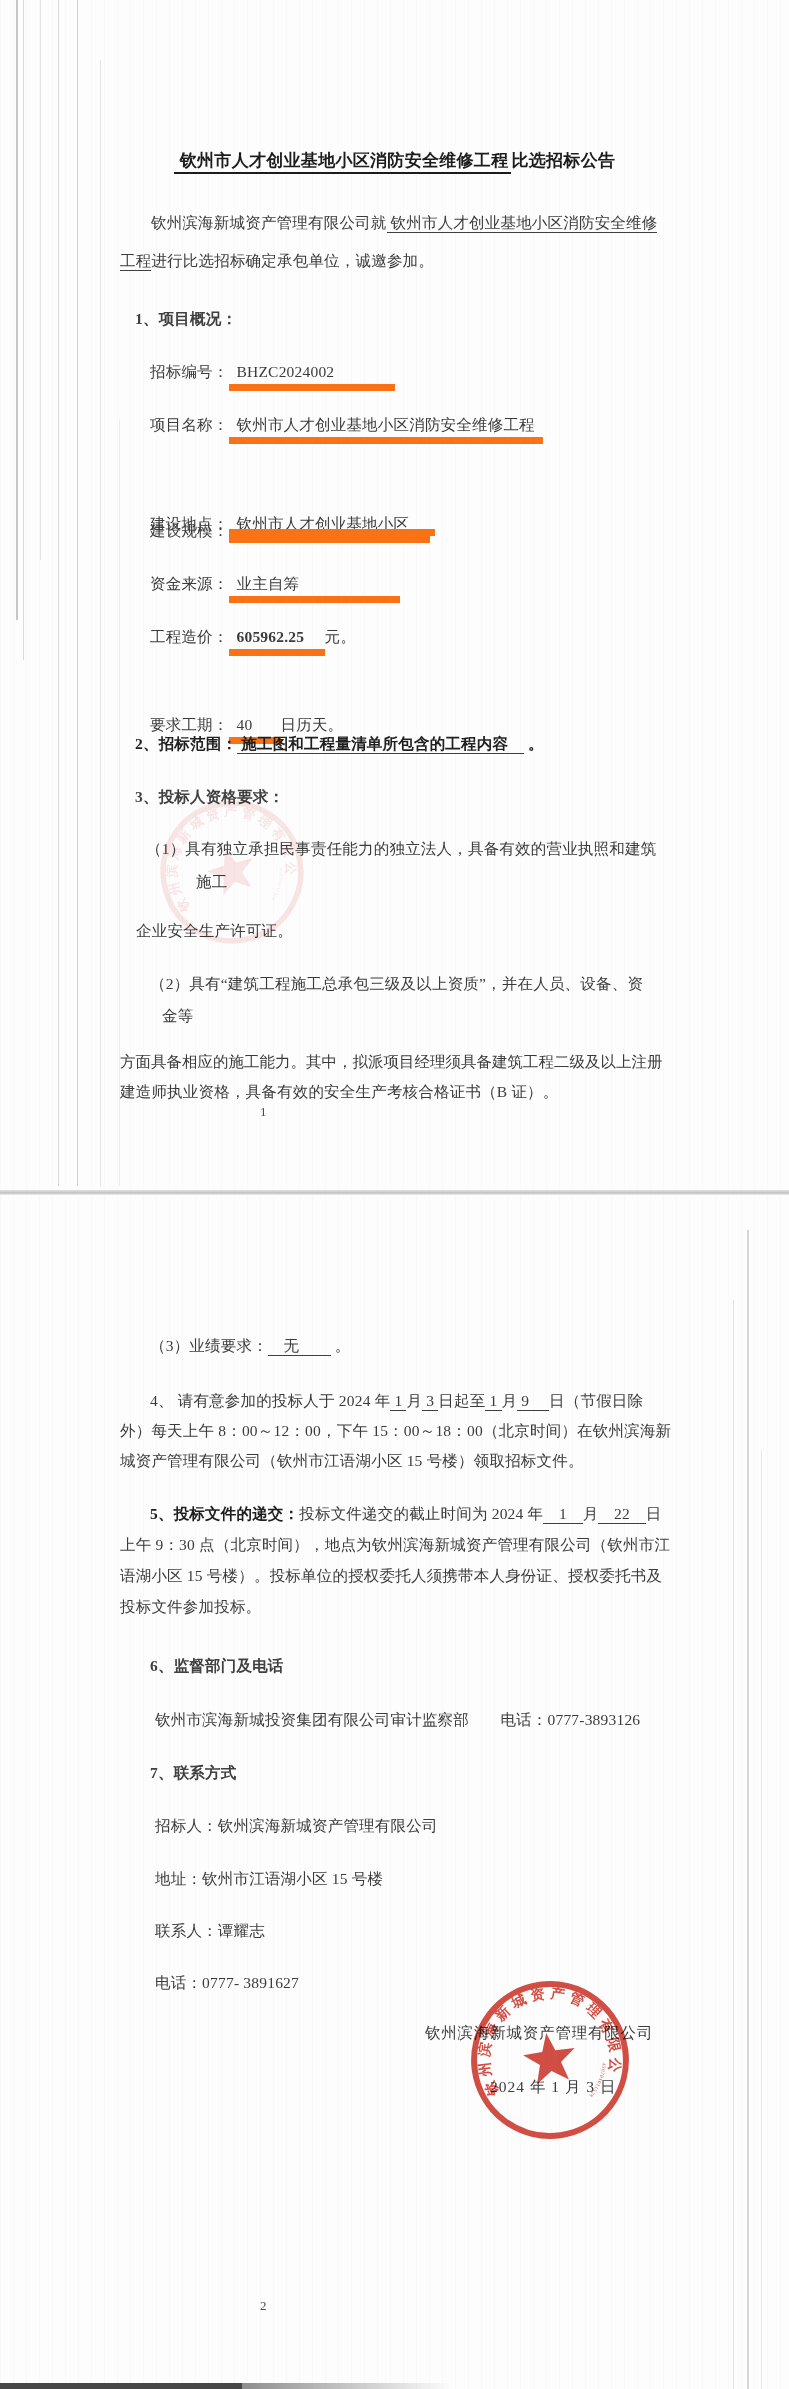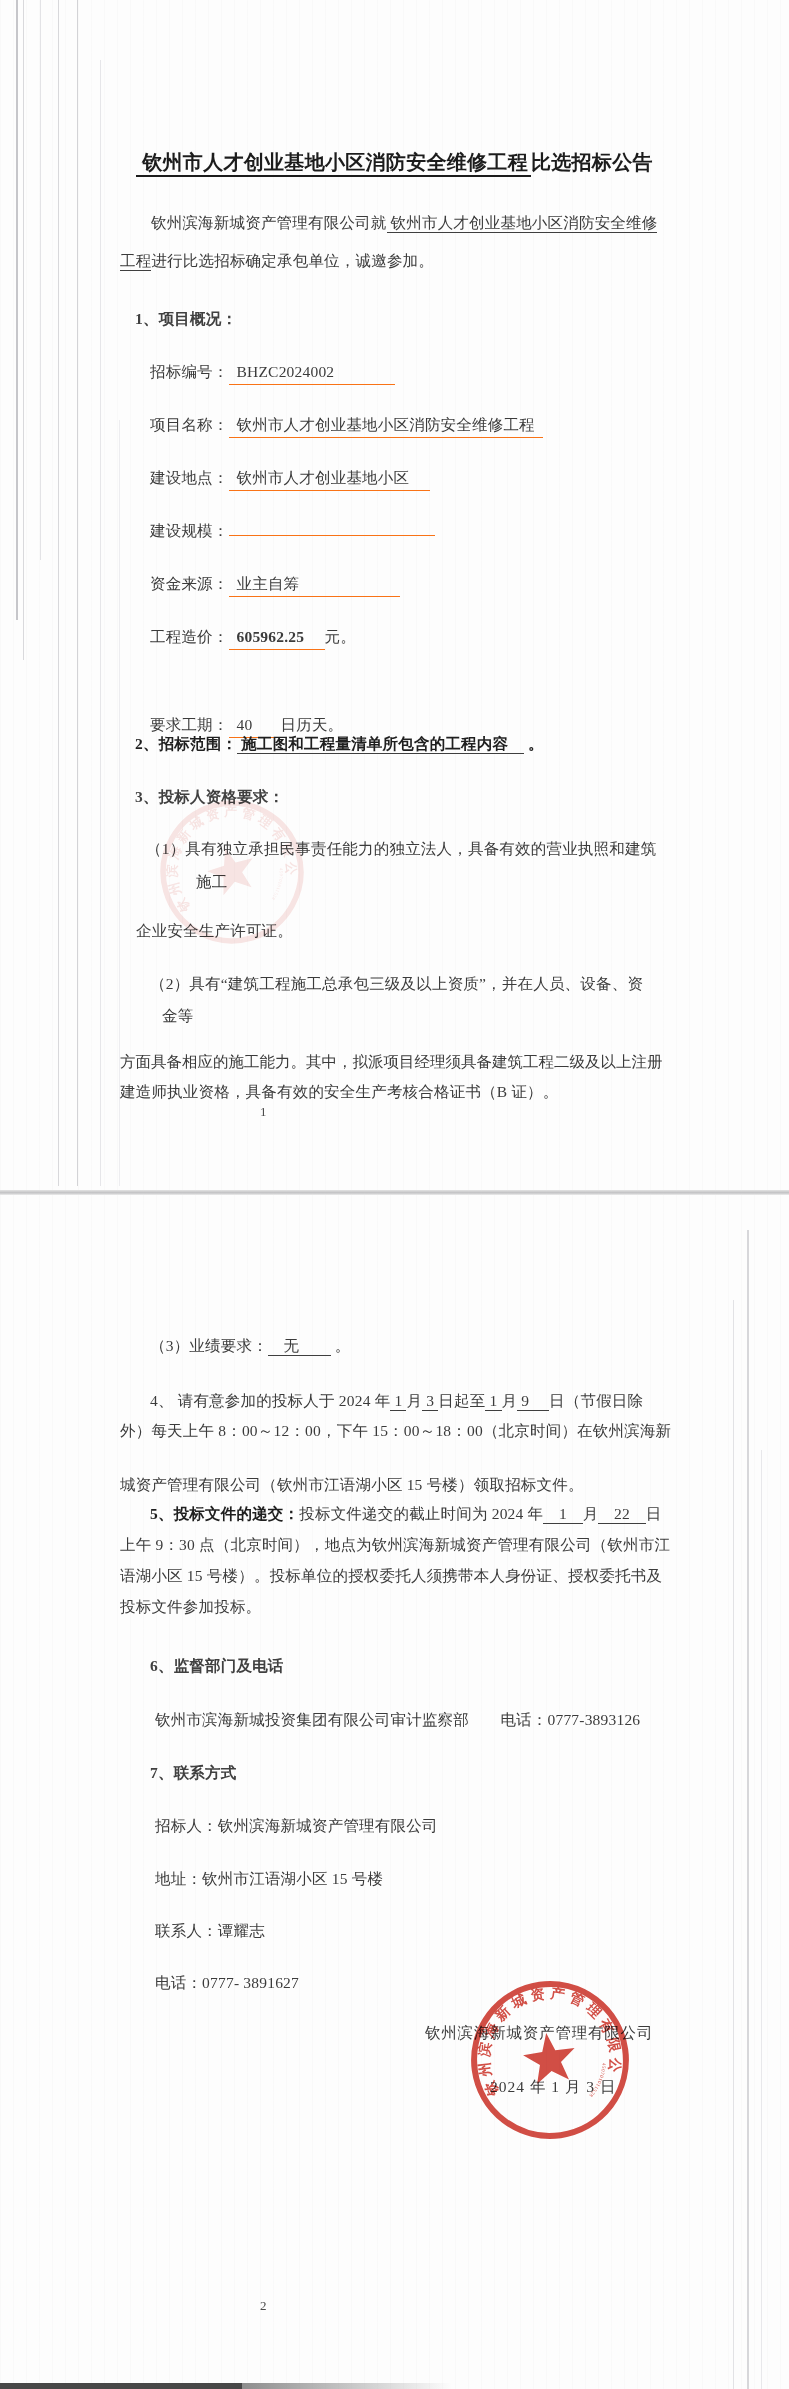--- a/index.html
+++ b/index.html
@@ -10,26 +10,26 @@
   .paper-texture{
     position:absolute;inset:0;
     background-image:repeating-linear-gradient(90deg,rgba(0,0,0,0.014) 0 1px,transparent 1px 13px);
     pointer-events:none;
   }
   .line{position:absolute;white-space:pre;font-size:15.5px;line-height:22px;letter-spacing:0.2px;color:#3b3b3b;}
   .hb{font-weight:bold;color:#404040;}
   .b{font-weight:bold;color:#1f1f1f;}
   .doc-title{
     position:absolute;top:149px;left:0;width:789px;text-align:center;
-    font-size:20px;font-weight:bold;color:#1c1c1c;letter-spacing:0.3px;white-space:pre;
+    font-size:17px;font-weight:bold;color:#1c1c1c;letter-spacing:0.3px;white-space:pre;
   }
   .tu{border-bottom:2px solid #1c1c1c;padding:0 3px 2px 6px;}
   .useg{border-bottom:1px solid #3f3f3f;padding-bottom:1px;}
   .ful{
-    display:inline-block;border-bottom:1px solid #f97316;
+    display:inline-block;border-bottom:7px solid #f97316;
     padding:0 8px 1px 8px;white-space:pre;vertical-align:baseline;
   }
   .pagenum{position:absolute;font-size:13px;color:#4a4a4a;letter-spacing:0;}
   .divider{
     position:absolute;left:0;top:1190px;width:789px;height:5px;
     background:linear-gradient(to bottom,#e3e3e3,#c2c2c4 55%,#ededed);
   }
   .vline{position:absolute;pointer-events:none;}
   .bottom-strip{position:absolute;left:0;top:2383px;width:242px;height:6px;background:#474747;}
   .bottom-strip-fade{position:absolute;left:242px;top:2383px;width:210px;height:6px;
@@ -57,21 +57,21 @@
 
 <div class="line" style="top:212px;left:151px;"><span>钦州滨海新城资产管理有限公司就</span><span class="useg"> 钦州市人才创业基地小区消防安全维修</span></div>
 <div class="line" style="top:250px;left:120px;"><span class="useg">工程</span><span>进行比选招标确定承包单位，诚邀参加。</span></div>
 
 <div class="line hb" style="top:308px;left:135px;">1、项目概况：</div>
 
 <div class="line" style="top:361px;left:150px;"><span>招标编号：</span><span class="ful" style="min-width:150px;">BHZC2024002</span><span></span></div>
 
 <div class="line" style="top:414px;left:150px;"><span>项目名称：</span><span class="ful" style="min-width:280px;">钦州市人才创业基地小区消防安全维修工程</span><span></span></div>
 
-<div class="line" style="top:467px;left:150px;"><span>建设地点：</span><span class="ful" style="min-width:185px;">钦州市人才创业基地小区</span><span></span></div>
+<div class="line" style="top:467px;left:150px;"><span>建设地点：</span><span class="ful" style="min-width:185px;margin-top:46px;">钦州市人才创业基地小区</span><span></span></div>
 
 <div class="line" style="top:520px;left:150px;"><span>建设规模：</span><span class="ful" style="min-width:190px;"></span><span></span></div>
 
 <div class="line" style="top:573px;left:150px;"><span>资金来源：</span><span class="ful" style="min-width:155px;">业主自筹</span><span></span></div>
 
 <div class="line" style="top:626px;left:150px;"><span>工程造价：</span><span class="ful" style="min-width:80px;font-weight:bold;">605962.25</span><span>元。</span></div>
 
 <div class="line" style="top:680px;left:150px;margin-top:34px;"><span>要求工期：</span><span class="ful" style="min-width:36px;">40</span><span>日历天。</span></div>
 
 <div class="line" style="top:733px;left:135px;"><span class="b">2、招标范围：</span><span class="useg b"> 施工图和工程量清单所包含的工程内容　</span><span class="b"> 。</span></div>
@@ -105,21 +105,21 @@
 <div class="divider"></div>
 
 <div class="vline" style="left:733px;top:1300px;width:1px;height:1089px;background:#e2e2e5;"></div>
 <div class="vline" style="left:747px;top:1230px;width:2px;height:1159px;background:#d7d7da;"></div>
 <div class="vline" style="left:761px;top:1450px;width:1px;height:939px;background:#e8e8eb;"></div>
 
 <div class="line" style="top:1335px;left:150px;"><span>（3）业绩要求：</span><span class="useg">　无　　</span><span> 。</span></div>
 
 <div class="line" style="top:1390px;left:150px;"><span>4、 请有意参加的投标人于 2024 年</span><span class="useg"> 1 </span><span>月</span><span class="useg"> 3 </span><span>日起至</span><span class="useg"> 1 </span><span>月</span><span class="useg"> 9 　</span><span>日（节假日除</span></div>
 <div class="line" style="top:1420px;left:120px;">外）每天上午 8：00～12：00，下午 15：00～18：00（北京时间）在钦州滨海新</div>
-<div class="line" style="top:1450px;left:120px;margin-top:24px;">城资产管理有限公司（钦州市江语湖小区 15 号楼）领取招标文件。</div>
+<div class="line" style="top:1450px;left:120px;">城资产管理有限公司（钦州市江语湖小区 15 号楼）领取招标文件。</div>
 
 <div class="line" style="top:1503px;left:150px;"><span class="b">5、投标文件的递交：</span><span>投标文件递交的截止时间为 2024 年</span><span class="useg">　1　</span><span>月</span><span class="useg">　22　</span><span>日</span></div>
 <div class="line" style="top:1534px;left:120px;">上午 9：30 点（北京时间），地点为钦州滨海新城资产管理有限公司（钦州市江</div>
 <div class="line" style="top:1565px;left:120px;">语湖小区 15 号楼）。投标单位的授权委托人须携带本人身份证、授权委托书及</div>
 <div class="line" style="top:1596px;left:120px;">投标文件参加投标。</div>
 
 <div class="line hb" style="top:1655px;left:150px;">6、监督部门及电话</div>
 <div class="line" style="top:1709px;left:155px;">钦州市滨海新城投资集团有限公司审计监察部　　电话：0777-3893126</div>
 
 <div class="line hb" style="top:1762px;left:150px;">7、联系方式</div>

